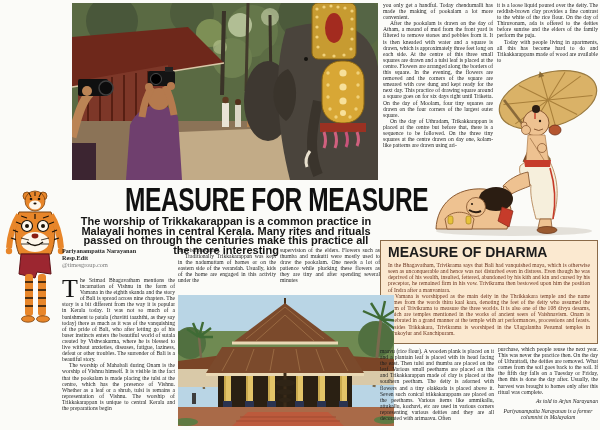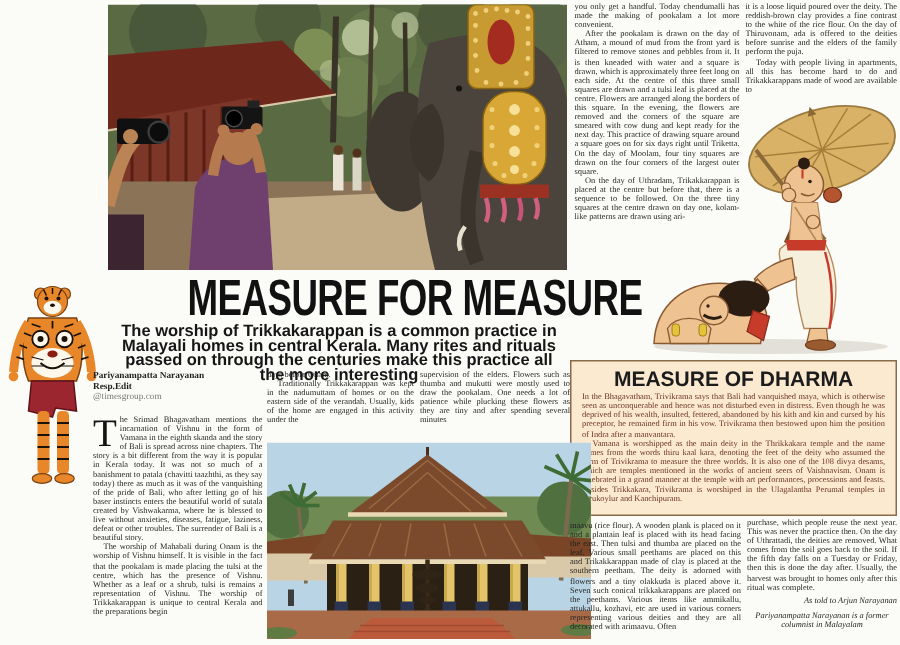--- a/index.html
+++ b/index.html
@@ -17,21 +17,21 @@
             font-size:34px;letter-spacing:-0.5px;color:#111;transform:scaleX(0.72);
             transform-origin:center;line-height:34px;}
   .subtitle{left:78px;top:217px;width:296px;text-align:center;
             font-family:"Liberation Sans", sans-serif;font-weight:bold;
             font-size:11px;line-height:9.6px;color:#161616;}
   .byline{left:62px;top:247px;width:112px;font-size:6.2px;line-height:7px;}
   .byline .nm{font-weight:bold;}
   .byline .hd{color:#777;}
   .dharma{left:380px;top:240px;width:218px;height:104px;box-sizing:border-box;
           background:#fbe9d0;border:1px solid #8a6a48;padding:4px 7px 3px 7px;}
-  .dharma h2{margin:0 0 2px 0;text-align:center;font-family:"Liberation Sans", sans-serif;
+  .dharma h2{margin:0 0 2px 0;text-align:left;font-family:"Liberation Sans", sans-serif;
              font-weight:bold;font-size:14px;line-height:15px;color:#1c1c1c;letter-spacing:0;}
   .dharma p{margin:0;font-size:5.6px;line-height:6.15px;text-align:justify;color:#6b3420;}
   .dharma p.ind{text-indent:7px;}
   .credit{font-style:italic;text-align:right;margin-top:3px !important;}
   .footnote{font-style:italic;text-align:center;margin-top:4px !important;}
   svg{display:block;}
 </style>
 </head>
 <body>
 

